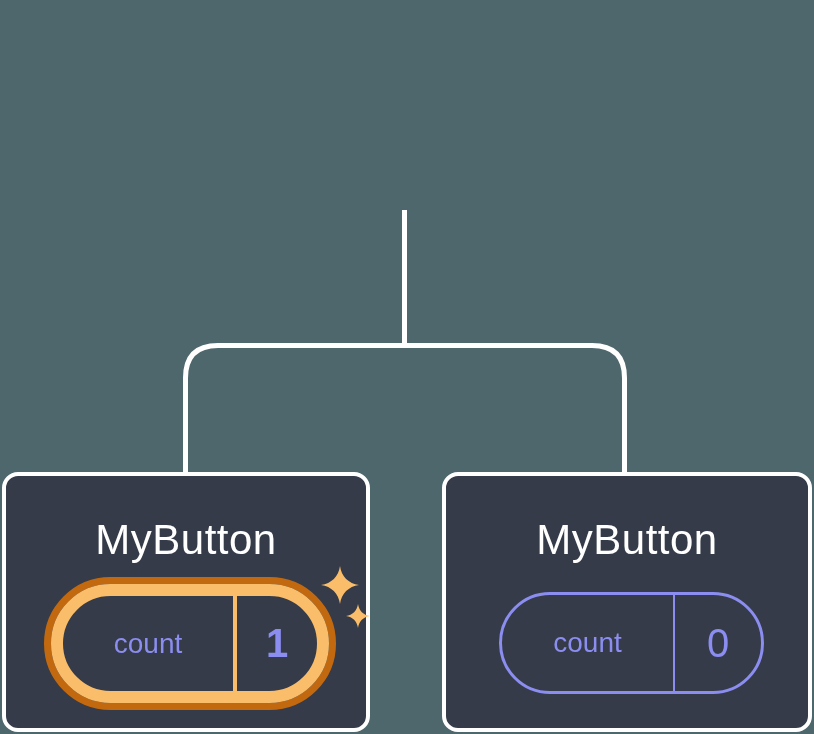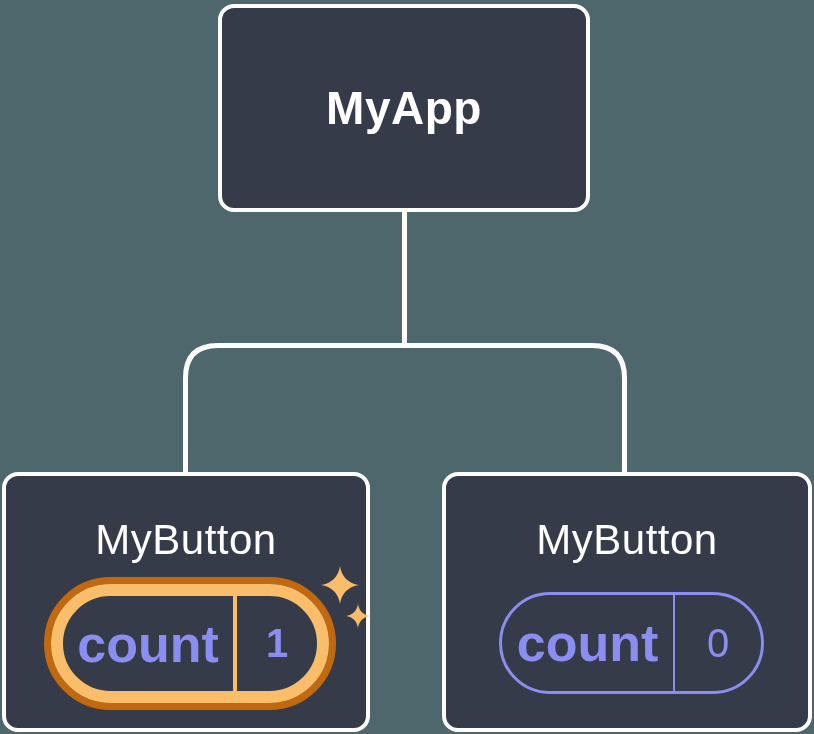--- a/index.html
+++ b/index.html
@@ -116,22 +116,22 @@
     justify-content: center;
   }
   .pill-normal .cell-name { flex: 1 1 auto; }
   .pill-normal .cell-value { width: 86px; }
   .pill-divider-purple {
     width: 2px;
     background: #8b8df0;
   }
   .state-name {
     color: #8b8df0;
-    font-size: 52px;
-    font-weight: 700;
+    font-size: 28px;
+    font-weight: 400;
   }
   .state-value {
     color: #8b8df0;
     font-size: 40px;
   }
   .state-value.bold { font-weight: 700; }
   .sparkles {
     position: absolute;
     left: 310px;
     top: 90px;            
@@ -143,23 +143,20 @@
 </head>
 <body>
 
 <div class="stage">
 
   <svg class="connector-svg" width="814" height="734" viewBox="0 0 814 734">
     <line x1="404.5" y1="210" x2="404.5" y2="345.5" stroke="#ffffff" stroke-width="5"></line>
     <path d="M185.5 474 V378 Q185.5 345.5 218 345.5 H592 Q624.5 345.5 624.5 378 V474" fill="none" stroke="#ffffff" stroke-width="5"></path>
   </svg>
 
-  <div class="node node-root">
-    <span class="node-label">MyApp</span>
-  </div>
 
   <div class="node node-child node-child-left">
     <div class="child-label">MyButton</div>
 
     <div class="pill-highlight-outer">
       <div class="pill-highlight-inner">
         <div class="pill-cell cell-name">
           <span class="state-name">count</span>
         </div>
         <div class="pill-divider-gold"></div>

